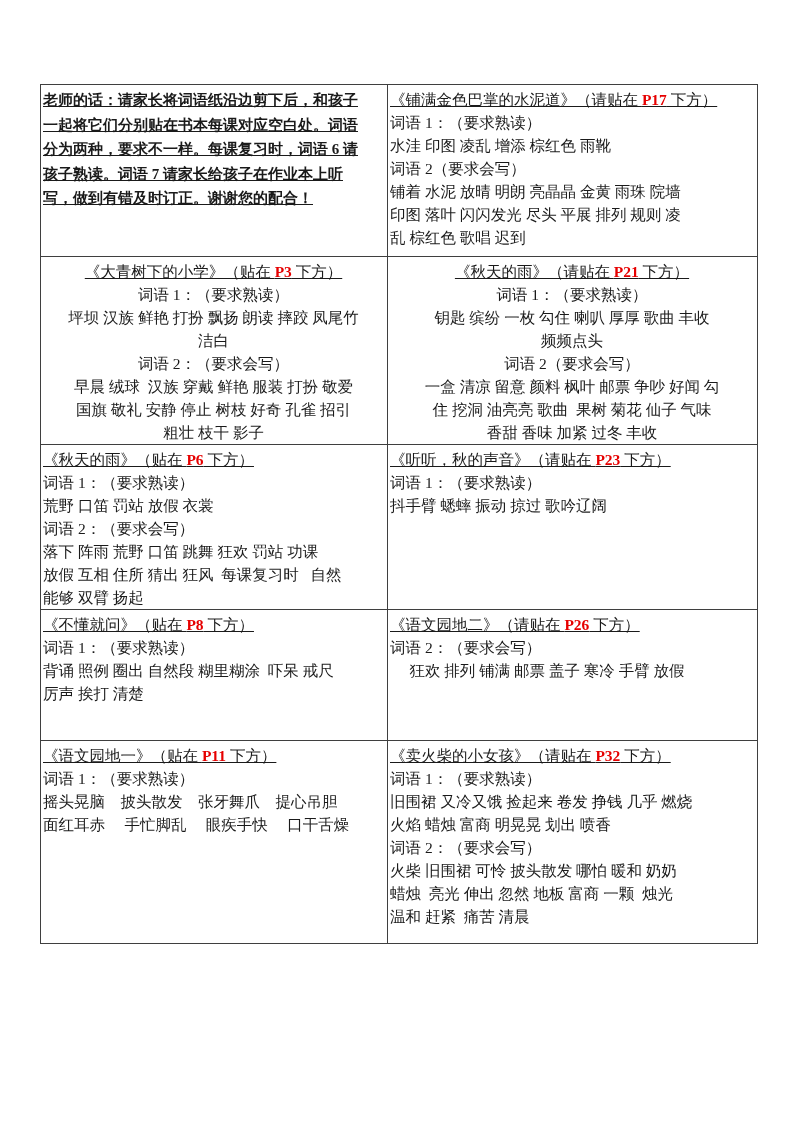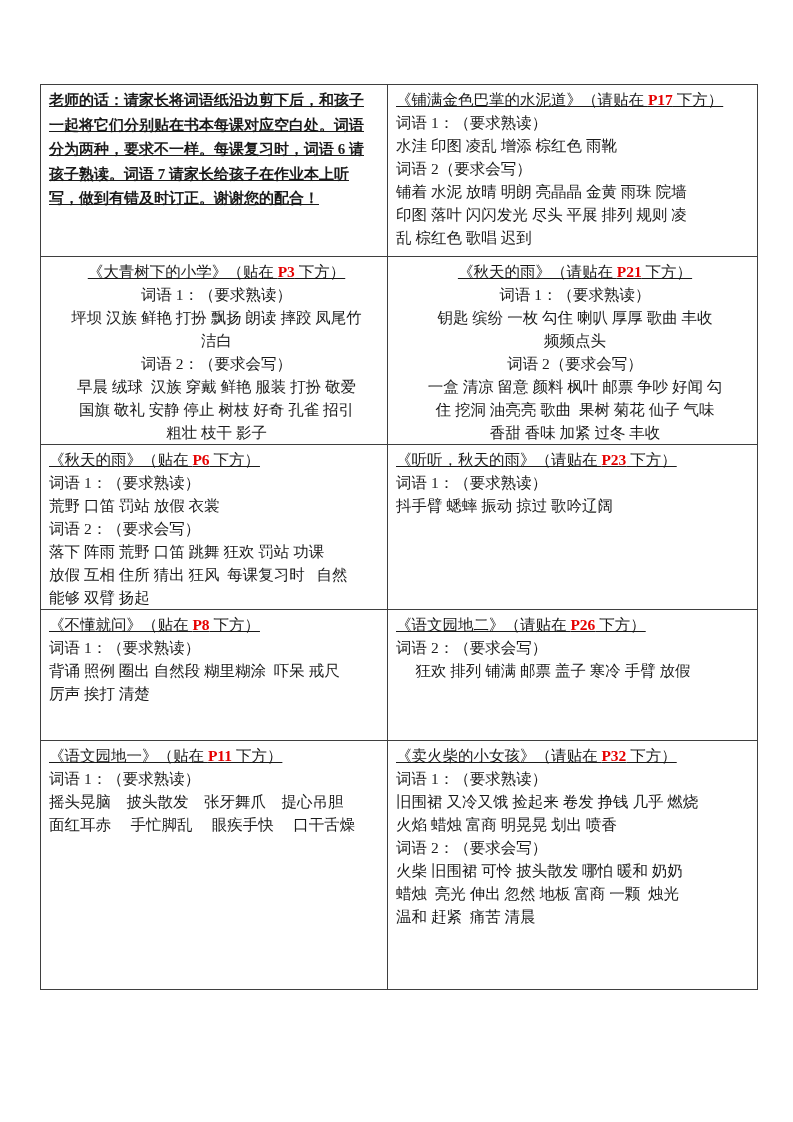--- a/index.html
+++ b/index.html
@@ -22,30 +22,30 @@
     top: 84px;
     width: 717px;
     border-collapse: collapse;
     table-layout: fixed;
   }
   col.c-left  { width: 347px; }
   col.c-right { width: 370px; }
   td.cell {
     border: 1px solid var(--border-color, #3f3f3f);
     vertical-align: top;
-    padding: 3px 3px 0 8px;
+    padding: 3px 3px 0 2px;
     font-size: 15.5px;
     line-height: 23px;
     overflow: hidden;
   }
   tr.r1 { height: 172px; }
   tr.r2 { height: 183px; text-align: center; }
   tr.r3 { height: 149px; }
   tr.r4 { height: 131px; }
-  tr.r5 { height: 249px; }
+  tr.r5 { height: 203px; }
   .line {
     white-space: pre-wrap;
     word-break: break-all;
   }
   td.note-cell {
     font-weight: bold;
     font-size: 15px;
     line-height: 24.5px;
   }
   td.note-cell .line {
@@ -129,21 +129,21 @@
         <div>
               <div class="line">词语 1：（要求熟读）</div>
               <div class="line">荒野 口笛 罚站 放假 衣裳</div>
               <div class="line">词语 2：（要求会写）</div>
               <div class="line">落下 阵雨 荒野 口笛 跳舞 狂欢 罚站 功课</div>
               <div class="line">放假 互相 住所 猜出 狂风  每课复习时   自然</div>
               <div class="line">能够 双臂 扬起</div>
             </div>
       </td>
       <td class="cell">
-        <div class="title-line"><span>《听听，秋天的雨》（请贴在 </span><span class="pnum">P23</span><span> 下方）</span></div>
+        <div class="title-line"><span>《听听，秋的声音》（请贴在 </span><span class="pnum">P23</span><span> 下方）</span></div>
         <div>
               <div class="line">词语 1：（要求熟读）</div>
               <div class="line">抖手臂 蟋蟀 振动 掠过 歌吟辽阔</div>
             </div>
       </td>
     </tr>
 
     <tr class="r4">
       <td class="cell">
         <div class="title-line"><span>《不懂就问》（贴在 </span><span class="pnum">P8</span><span> 下方）</span></div>

